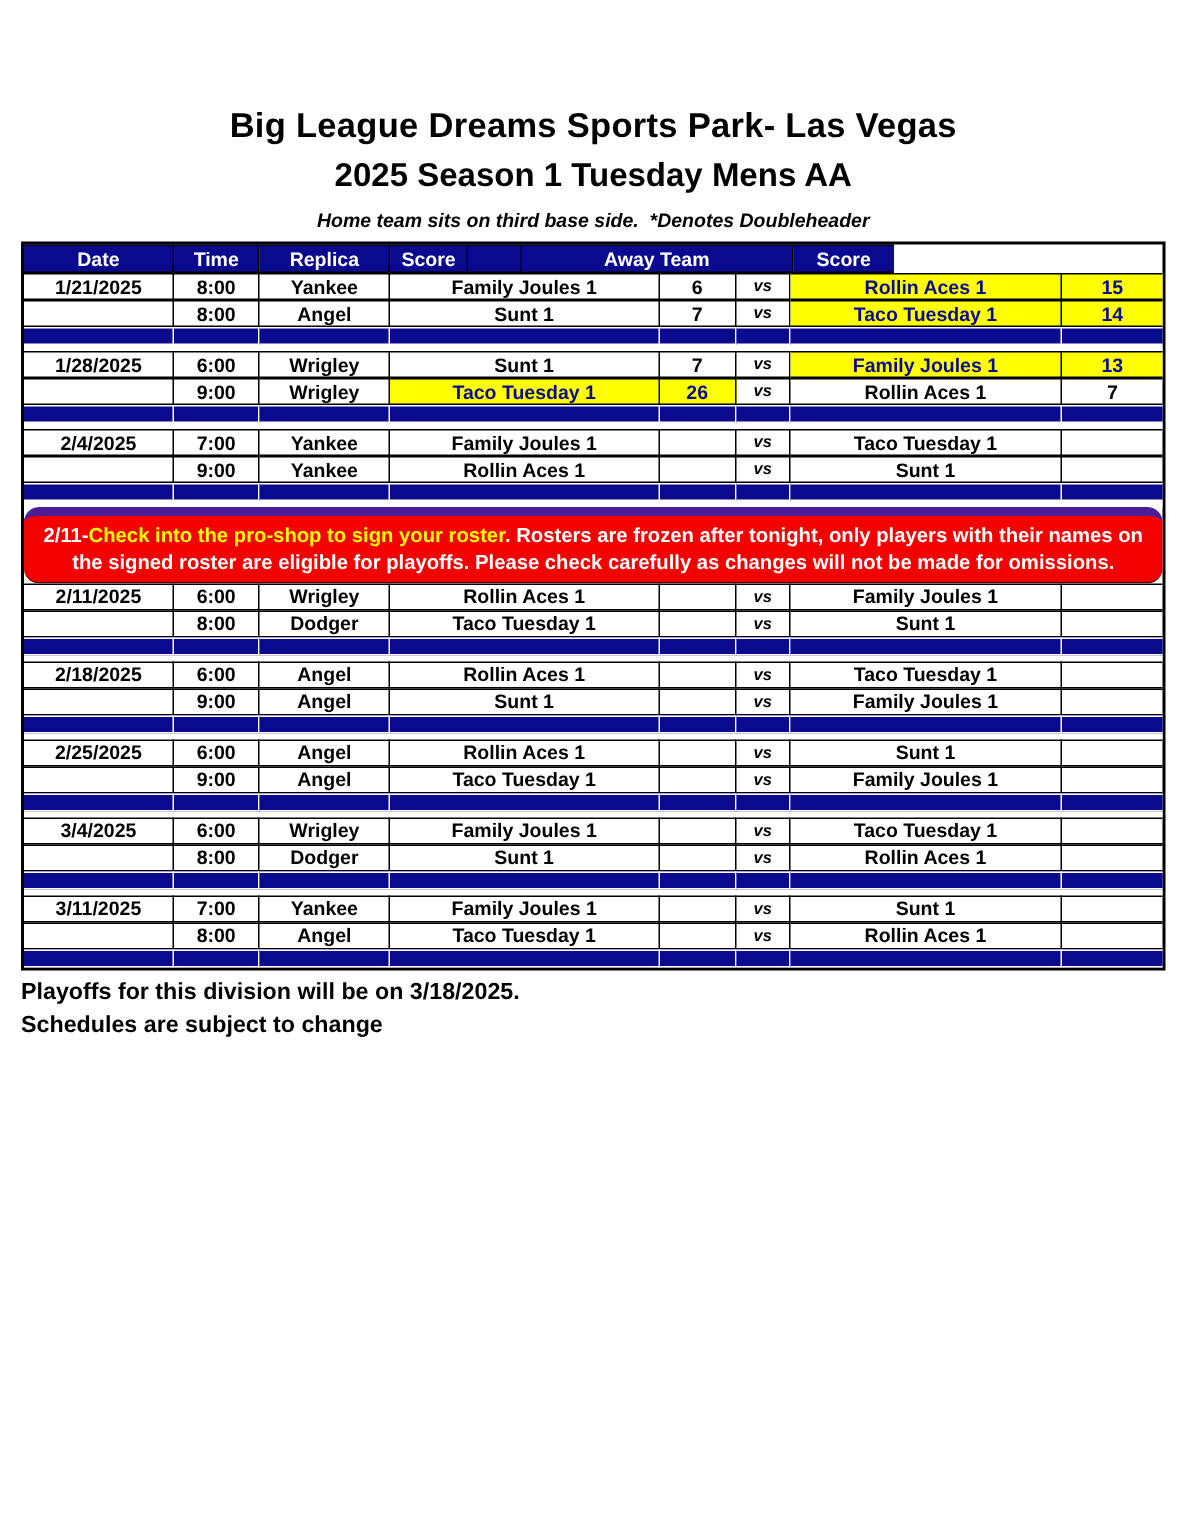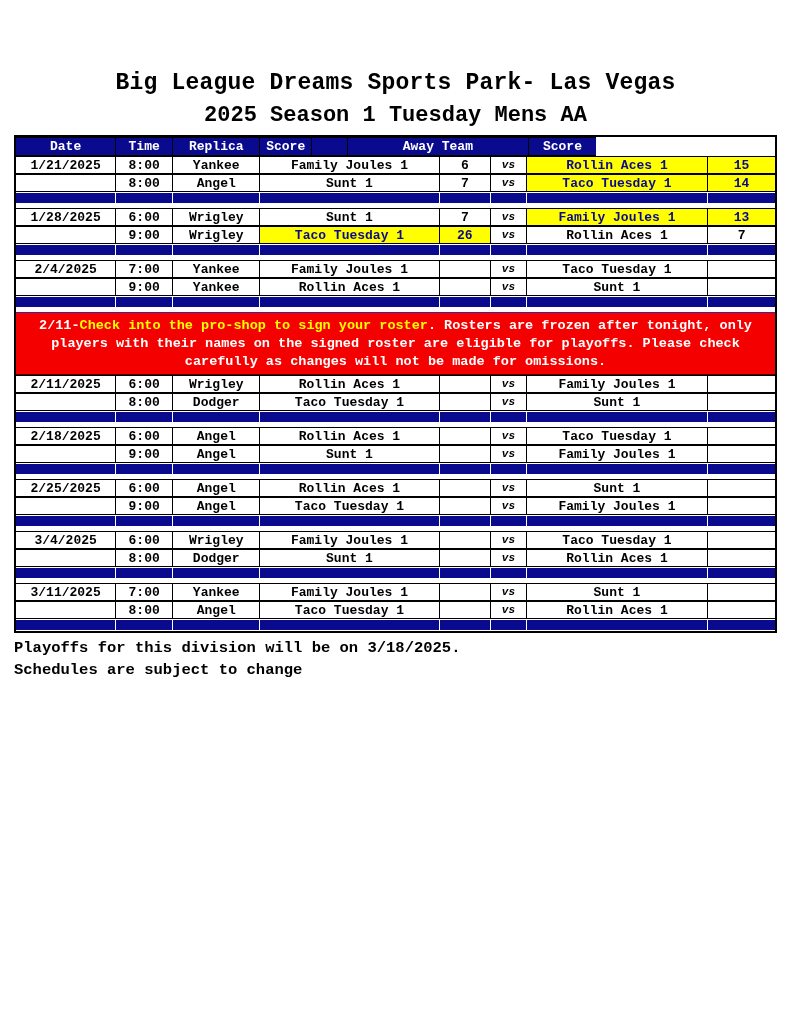--- a/index.html
+++ b/index.html
@@ -1,18 +1,18 @@
 <!DOCTYPE html>
 <html><head>
 <meta charset="utf-8">
 <style>
   html,body { margin:0; padding:0; background:#ffffff; }
   .page {
     width:791px; height:1024px; background:#ffffff; position:relative;
-    font-family:Liberation Mono, monospace; color:#000; overflow:hidden;
+    font-family:Liberation Sans, sans-serif; color:#000; overflow:hidden;
   }
   .content { padding:0 14px; }
   .title { margin-top:70px; text-align:center; font-size:23px; font-weight:bold; letter-spacing:0.2px; }
   .subtitle { margin-top:7px; text-align:center; font-size:22px; font-weight:bold; }
   .note { margin-top:9px; text-align:center; font-size:13px; font-weight:bold; font-style:italic; white-space:pre-wrap; }
 
   .sched { margin-top:7px; border:2px solid #000; }
   .row { display:flex; }
   .cell {
     box-sizing:border-box; display:flex; align-items:center; justify-content:center;
@@ -25,35 +25,36 @@
 
   .hdr .cell { background:#0a0a8e; color:#ffffff; height:19px; font-size:13px; }
   .spacer .cell { background:#0a0a8e; border-color:#ffffff; height:12px; }
   .gap { height:4px; background:#ffffff; }
   .vs-cell { font-style:italic; font-size:11px; }
   .hl { background:#ffff00; color:#0a0a8e; }
 
   .banner {
     background:#f40000; color:#ffffff; text-align:center; font-weight:bold;
     font-size:13.5px; line-height:1.32; padding:4px 4px;
-    border-top:1px solid #4c1d95; border-bottom:1px solid #550000;
+    border-top:6px solid #4c1d95; border-bottom:1px solid #550000;border-radius:10px;
   }
   .banner .ytext { color:#ffff00; }
 
   .footer { margin-top:6px; padding:0 14px; }
   .footer p { margin:2px 0 3px 0; font-size:15.5px; font-weight:bold; line-height:1.22; }
   .yellow-band { background:#ffff00; }
 </style>
 </head>
 <body>
 
 <div class="page">
   <div class="content">
     <div class="title">Big League Dreams Sports Park- Las Vegas</div>
     <div class="subtitle">2025 Season 1 Tuesday Mens AA</div>
+    <div class="note">Home team sits on third base side.  *Denotes Doubleheader</div>
 
     <div class="sched">
 
       <div class="row hdr">
         <div class="cell c-date">Date</div>
         <div class="cell c-time">Time</div>
         <div class="cell c-replica">Replica</div>
         <div class="cell c-score">Score</div>
         <div class="cell c-vs"></div>
         <div class="cell c-away">Away Team</div>

